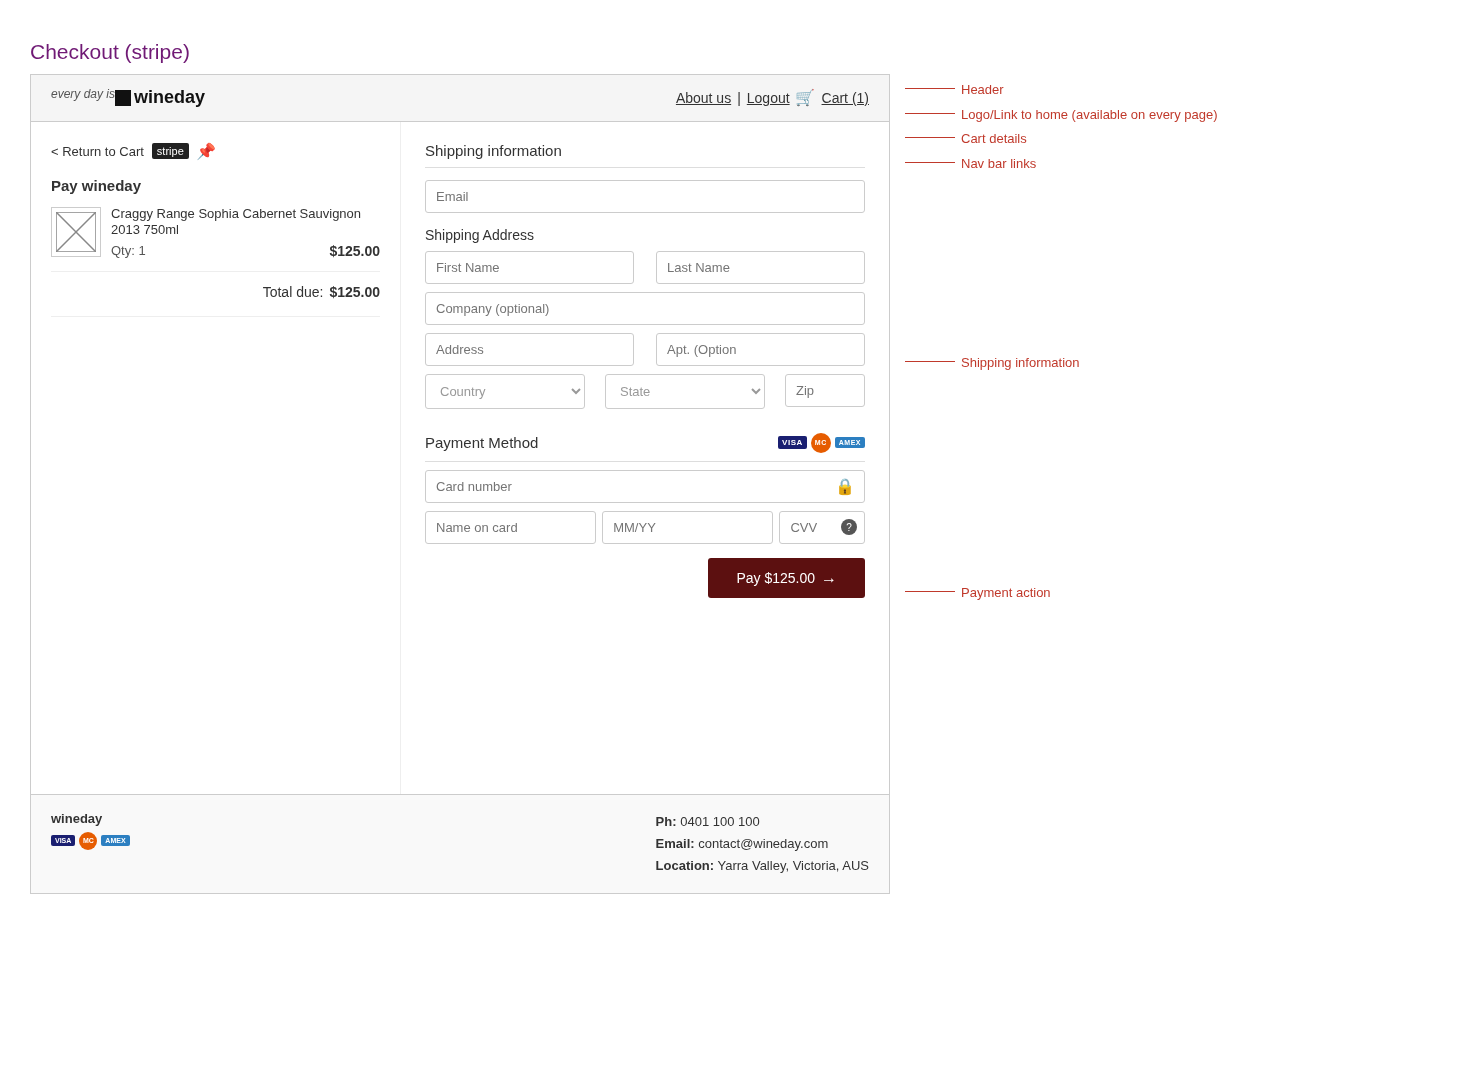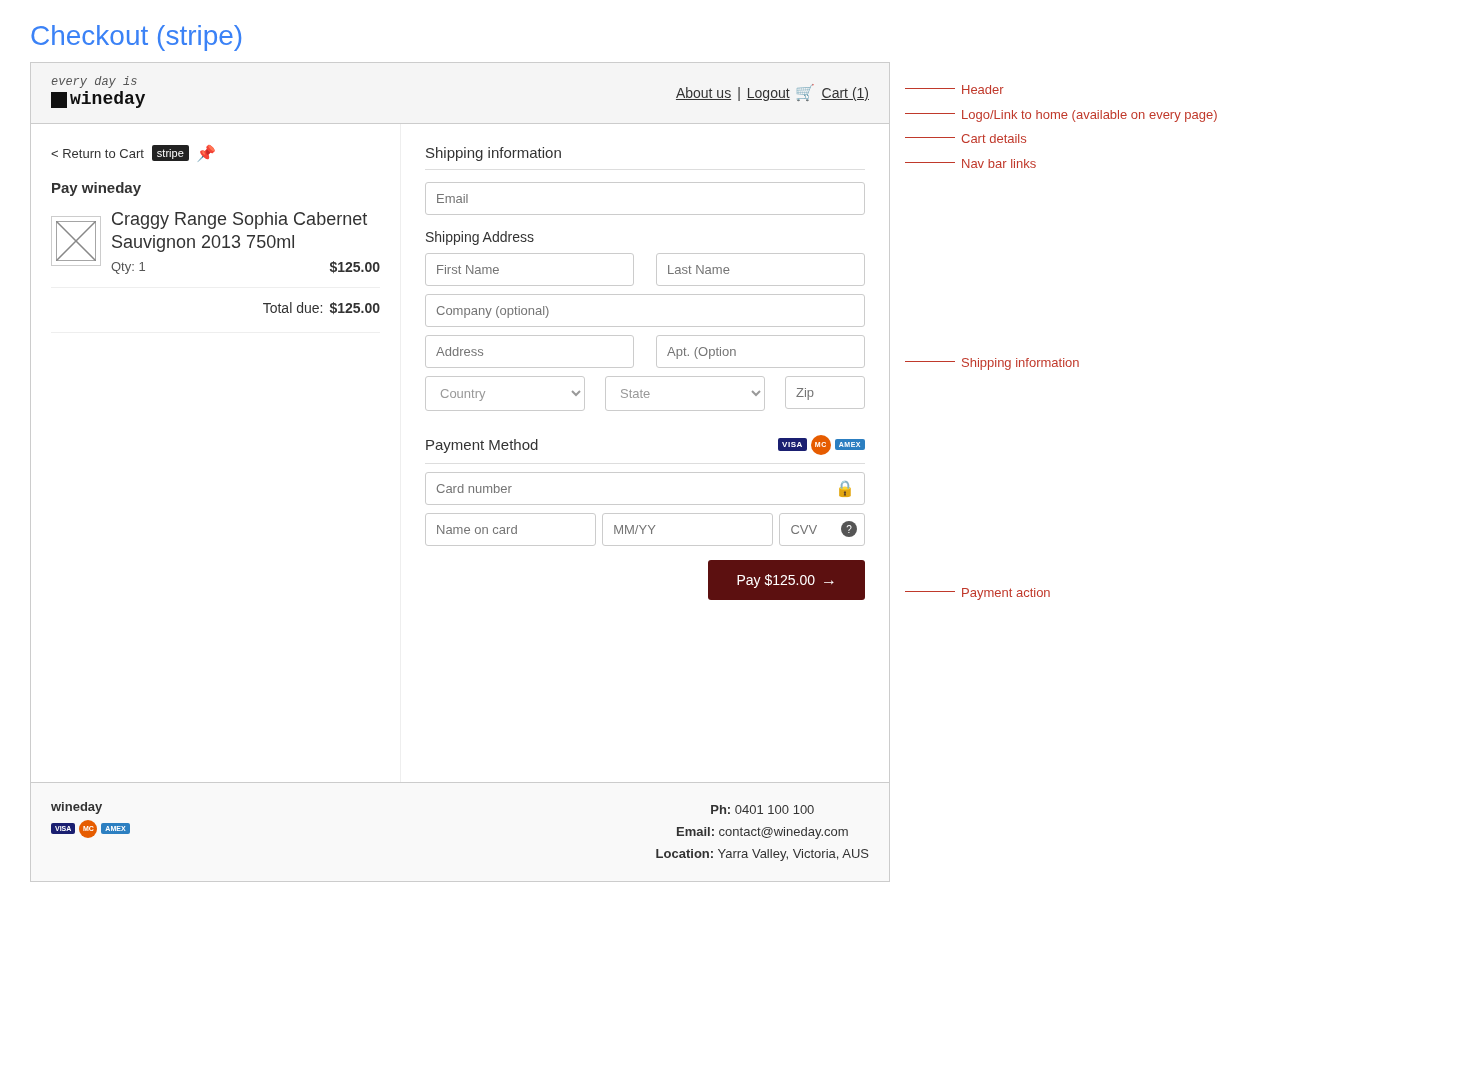--- a/index.html
+++ b/index.html
@@ -3,23 +3,24 @@
   <meta charset="utf-8">
   <style>
     * { box-sizing: border-box; margin: 0; padding: 0; }
     body { font-family: Arial, sans-serif; font-size: 14px; background: #fff; color: #333; }
 
     
     .page-title-area {
       padding: 20px 30px 10px 30px;
     }
     .page-title-area h1 {
-      font-size: 28px;
-      color: #3b82f6;
+      font-size: 21px;
+      color: #701a75;
       font-weight: normal;
+      margin-top: 20px;
     }
 
     
     .outer-container {
       display: flex;
       width: 860px;
       margin: 0 30px;
       border: 1px solid #ccc;
       background: #fff;
       min-height: 820px;
@@ -29,23 +30,21 @@
     .site-header {
       display: flex;
       align-items: center;
       justify-content: space-between;
       padding: 12px 20px;
       border-bottom: 1px solid #ccc;
       background: #f5f5f5;
     }
     .logo-area {
       display: flex;
-      flex-direction: column;
       line-height: 1.2;
-      font-family: Liberation Mono, monospace;
     }
     .logo-tagline {
       font-style: italic;
       font-size: 12px;
       color: #555;
     }
     .logo-name {
       display: flex;
       align-items: center;
       font-size: 18px;
@@ -139,21 +138,21 @@
       flex-shrink: 0;
     }
     .product-image svg {
       width: 40px;
       height: 40px;
     }
     .product-info {
       flex: 1;
     }
     .product-name {
-      font-size: 18px;
+      font-size: 13px;
       color: #333;
       line-height: 1.3;
     }
     .product-qty-price {
       display: flex;
       justify-content: space-between;
       margin-top: 4px;
     }
     .product-qty {
       font-size: 13px;
@@ -395,21 +394,21 @@
       width: 18px;
       height: 18px;
       display: flex;
       align-items: center;
       justify-content: center;
     }
     .footer-card-logo.amex {
       background: #2c7fc1;
     }
     .footer-center {
-      text-align: center;
+      text-align: left;
       font-size: 13px;
       line-height: 1.7;
     }
     .footer-center .label {
       font-weight: bold;
     }
 
     
     .page-wrapper {
       position: relative;

